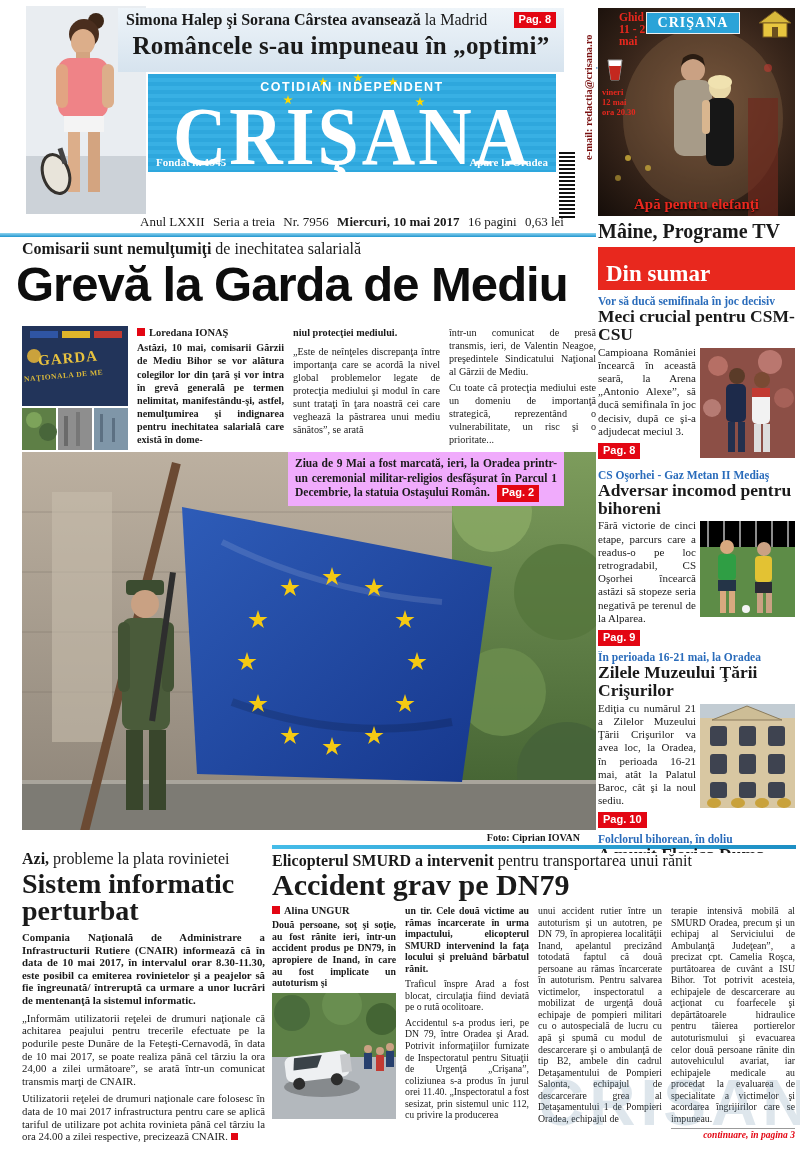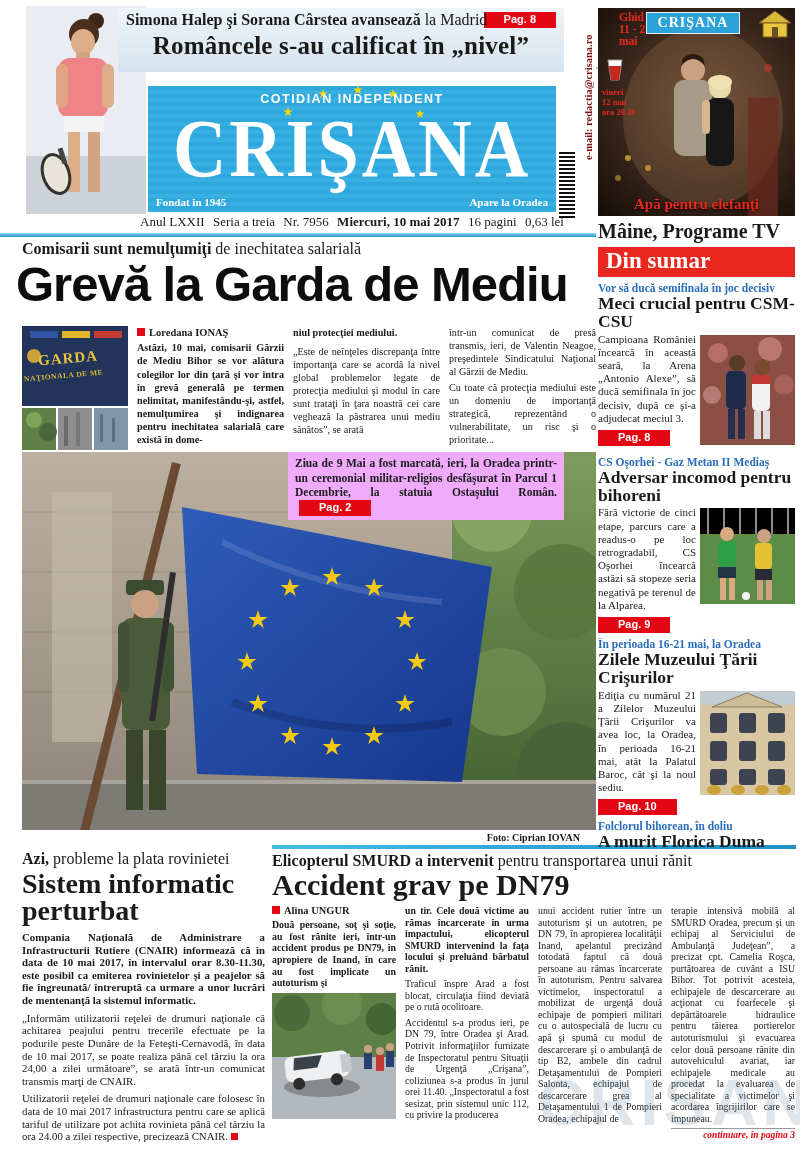--- a/index.html
+++ b/index.html
@@ -2,40 +2,40 @@
 <html><head>
 <meta charset="utf-8">
 <style>
   html,body{margin:0;padding:0;background:#888;}
   .page{position:relative;width:800px;height:1157px;background:#fff;overflow:hidden;
         font-family:"Liberation Serif",serif;color:#1a1a1a;margin:0 auto;}
   .abs{position:absolute;}
   .jt{text-align:justify;}
   .b{font-weight:bold;}
   .badge{display:inline-block;background:#e30613;color:#fff;font-weight:bold;
-         font-size:11px;line-height:1.2;padding:1px 20px 2px;font-family:"Liberation Sans",sans-serif;}
+         font-size:11px;line-height:1.2;padding:1px 5px 2px;font-family:"Liberation Sans",sans-serif;}
   .redsq{display:inline-block;width:8px;height:8px;background:#e30613;margin-right:4px;}
 
   
   #player-photo{left:26px;top:6px;width:120px;height:208px;overflow:hidden;}
   #topstrip{left:118px;top:8px;width:446px;height:64px;
             background:linear-gradient(180deg,#eef4f9,#d6e3ee);padding:3px 8px 0;box-sizing:border-box;}
   #topstrip .l1{font-size:16px;white-space:nowrap;}
   #topstrip .l1 .badge{float:right;margin-top:1px;}
   #topstrip .l2{font-size:25px;font-weight:bold;text-align:center;margin-top:3px;letter-spacing:.2px;}
 
   #contact-email{left:583px;top:160px;transform:rotate(-90deg);transform-origin:left top;
                  white-space:nowrap;font-size:10.5px;font-weight:bold;color:#7a1010;}
   #contact-web{left:595px;top:100px;transform:rotate(-90deg);transform-origin:left top;
                white-space:nowrap;font-size:9.5px;font-weight:bold;color:#1a6fb5;}
   #barcode{left:557px;top:150px;width:16px;height:66px;border:2px solid #fff;
            background:repeating-linear-gradient(180deg,#111 0 2px,#fff 2px 4px);}
 
   
-  #masthead{left:148px;top:86px;width:408px;height:126px;
+  #masthead{left:148px;top:74px;width:408px;height:98px;
             background:repeating-linear-gradient(180deg,#2ea7dd 0 4px,#38b0e4 4px 8px);overflow:hidden;}
   #masthead .tagline{text-align:center;color:#fff;font-family:"Liberation Sans",sans-serif;
             font-weight:bold;font-size:12.5px;letter-spacing:1.5px;margin-top:6px;position:relative;z-index:2;}
   #masthead .title{text-align:center;color:#fff;font-weight:bold;font-size:74px;line-height:.98;
             letter-spacing:3px;transform:scaleY(1.12);transform-origin:center top;margin-top:2px;position:relative;z-index:2;}
   #masthead .found{position:absolute;left:8px;bottom:4px;color:#fff;font-weight:bold;font-size:11px;}
   #masthead .appear{position:absolute;right:8px;bottom:4px;color:#fff;font-weight:bold;font-size:11px;}
   #masthead svg{position:absolute;left:120px;top:0;z-index:1;}
 
   #issueline{left:140px;top:214px;width:424px;display:flex;justify-content:space-between;
@@ -87,21 +87,21 @@
   .promo{position:relative;height:208px;overflow:hidden;
          background:radial-gradient(circle at 55% 45%,#6b4c35 0%,#39261b 55%,#150d09 100%);}
   .promo-ghid{position:absolute;left:3px;top:3px;color:#e8281e;font-weight:bold;font-size:11.5px;line-height:1.05;width:44px;margin-left:18px;}
   .promo-brand{position:absolute;left:48px;top:4px;width:92px;background:#2ba3d8;color:#fff;font-weight:bold;
                font-size:14px;text-align:center;padding:2px 0;border:1px solid #eee;letter-spacing:1px;}
   .promo-when{position:absolute;left:4px;top:80px;color:#e8281e;font-weight:bold;font-size:8.5px;line-height:1.15;}
   .promo-movie{position:absolute;left:0;right:0;bottom:3px;text-align:center;color:#e8281e;
                font-weight:bold;font-size:15px;text-shadow:0 1px 2px #000;}
   .maine{font-weight:bold;font-size:20px;margin-top:4px;white-space:nowrap;}
   .sumar-banner{margin-top:4px;background:#e8281e;color:#fff;font-weight:bold;font-size:23px;
-                padding:1px 0 3px 8px;}
+                padding:14px 0 3px 8px;}
   .s-item{margin-top:5px;overflow:hidden;}
   .s-kicker{color:#2a6cbb;font-weight:bold;font-size:11.5px;}
   .s-head{font-weight:bold;font-size:17.5px;line-height:1.02;margin:1px 0 2px;}
   .s-photo{float:right;margin:2px 0 2px 4px;}
   .s-body{font-size:11px;line-height:1.2;}
   .s-badge{margin-top:2px;}
 
   #watermark{left:538px;top:1066px;font-family:"Liberation Sans",sans-serif;font-weight:bold;
              font-size:64px;letter-spacing:5px;color:#6e93ad;opacity:.22;pointer-events:none;z-index:6;}
 </style>
@@ -127,21 +127,21 @@
       <ellipse cx="30" cy="168" rx="13" ry="20" fill="#e8e4da" stroke="#35322e" stroke-width="3" transform="rotate(-18 30 168)"></ellipse>
       <rect x="34" y="142" width="5" height="16" fill="#444" transform="rotate(-18 36 150)"></rect>
     </svg>
   </div>
 
   <div class="abs" id="topstrip">
     <div class="l1">
       <span class="badge">Pag. 8</span>
       <span class="b">Simona Halep şi Sorana Cârstea avansează</span><span> la Madrid</span>
     </div>
-    <div class="l2">Româncele s-au calificat în „nivel”</div>
+    <div class="l2">Româncele s-au impuneau în „optimi”</div>
   </div>
 
   <div class="abs" id="contact-email">e-mail: redactia@crisana.ro</div>
   <div class="abs" id="contact-web">www.crisana.ro</div>
   <div class="abs" id="barcode"></div>
 
   <div class="abs" id="masthead">
     <svg width="170" height="40" viewBox="0 0 170 40">
       <g fill="#ffd700">
         <path transform="translate(20,26) scale(5)" d="M0,-1 L0.22,-0.31 0.95,-0.31 0.36,0.12 0.59,0.81 0,0.38 -0.59,0.81 -0.36,0.12 -0.95,-0.31 -0.22,-0.31 Z"></path>

